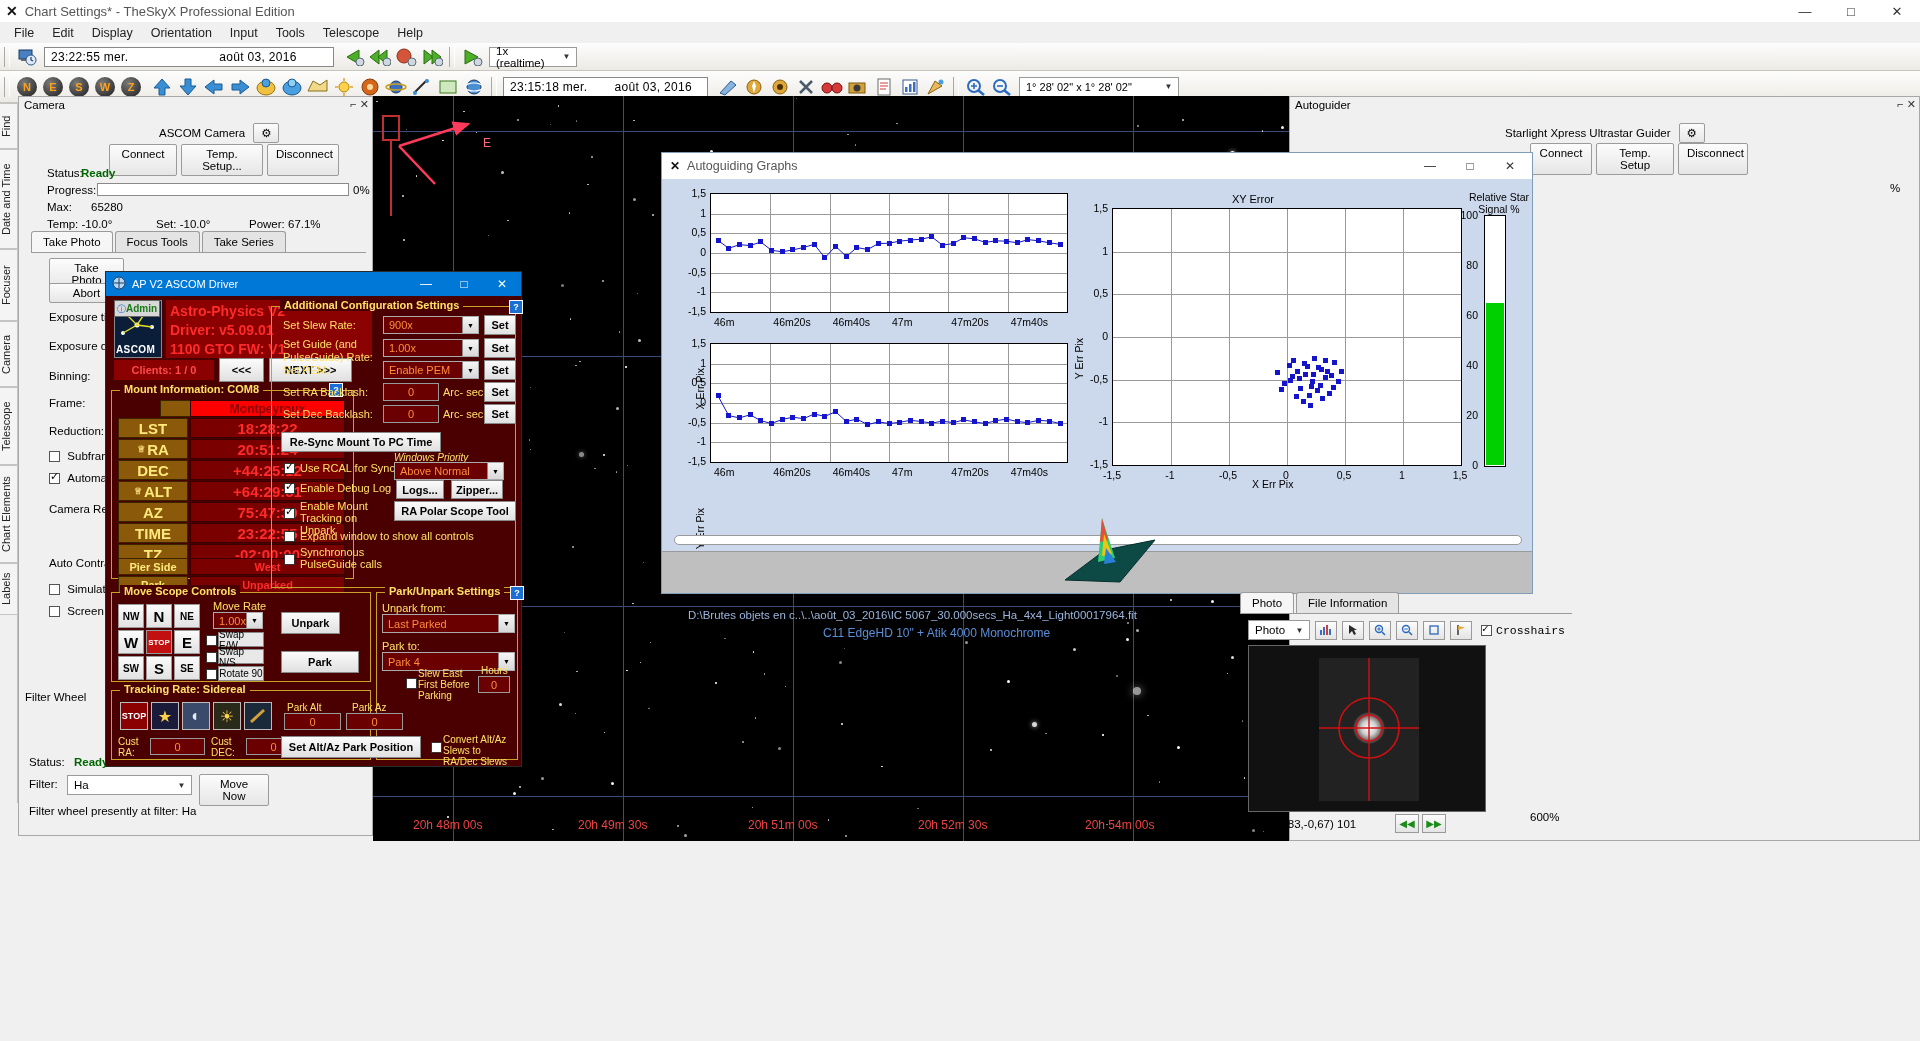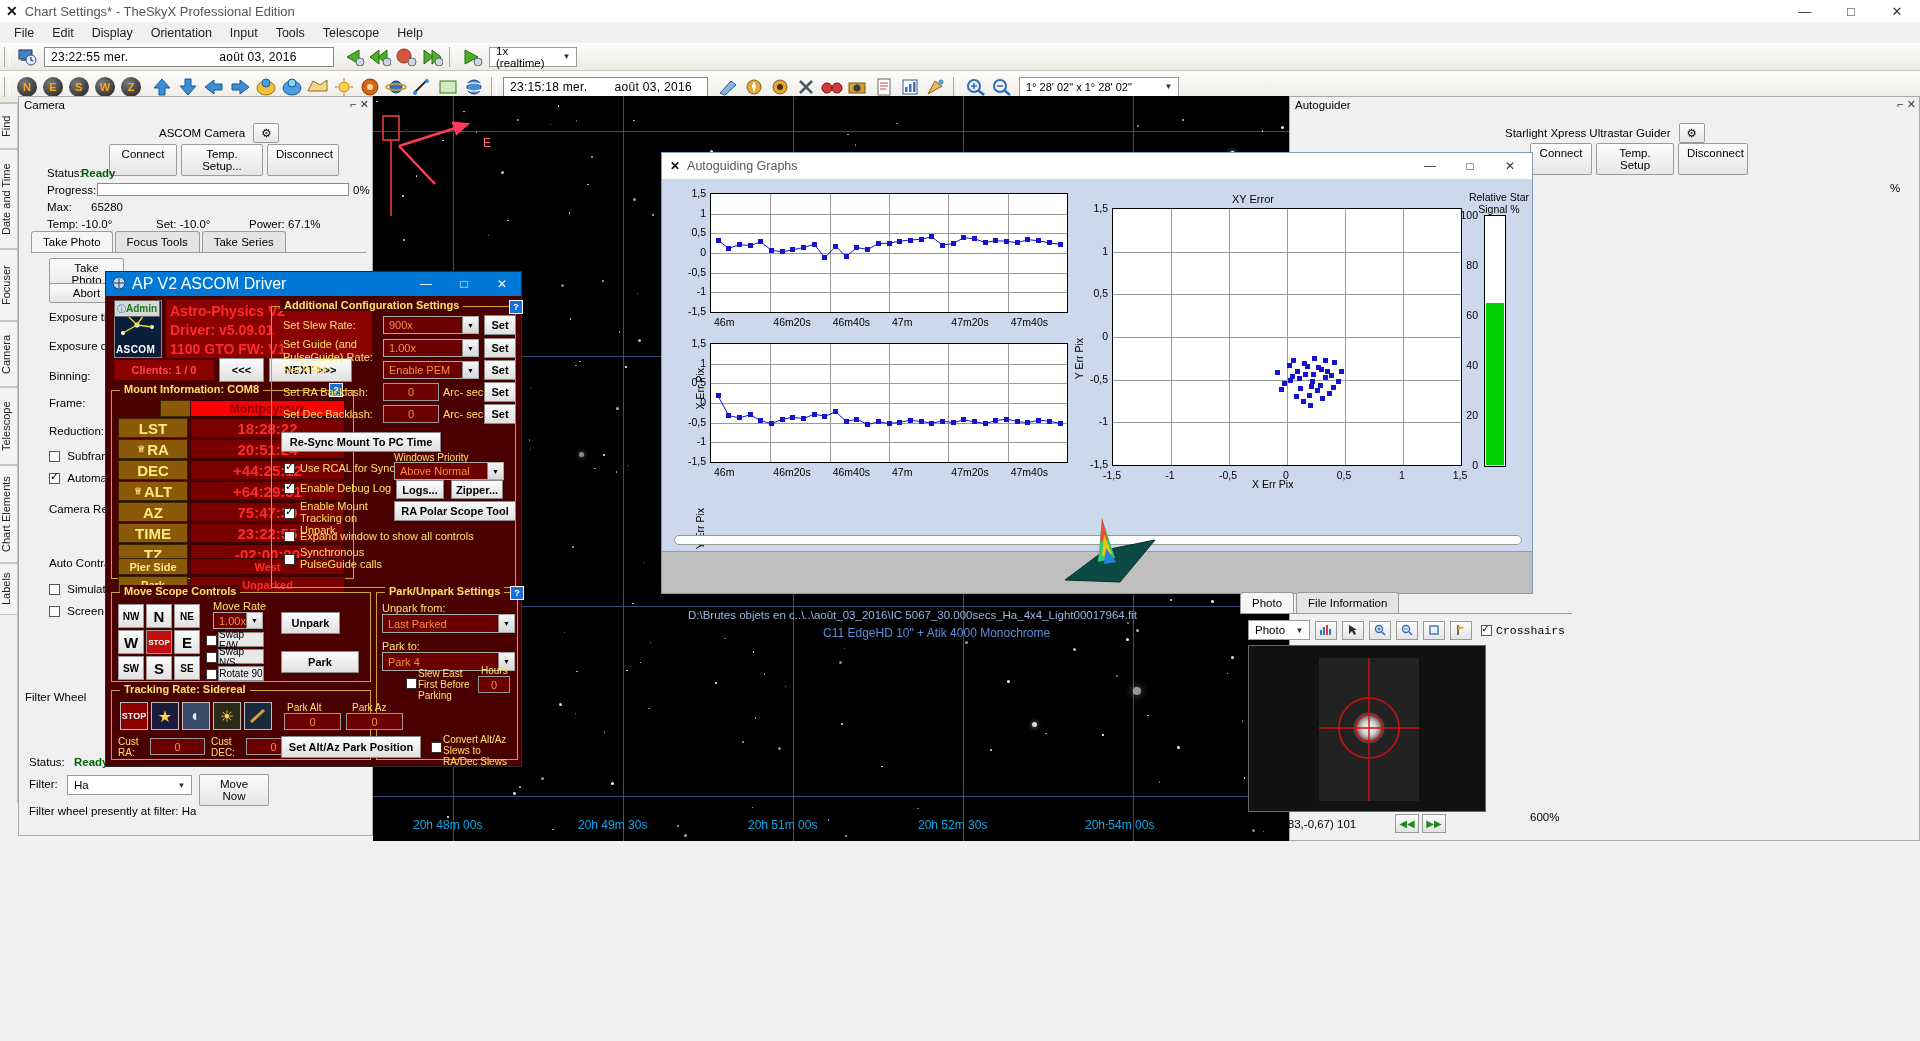--- a/index.html
+++ b/index.html
@@ -68,21 +68,21 @@
   .tab.active { background:#f6f6f6; }
   .progbar { border:1px solid #8a8a8a; background:#fff; height:13px; }
   .chk { width:11px; height:11px; border:1px solid #555; background:#fff; display:inline-block;
     vertical-align:middle; position:relative; }
   .chk.on::after { content:"✓"; position:absolute; left:0px; top:-4px; font-size:11px; color:#000; }
 
   
   #sky { left:373px; top:96px; width:1547px; height:745px; background:#000; overflow:hidden; }
   .gridline { position:absolute; background:#3a4a7a; }
   .star { position:absolute; border-radius:50%; background:#fff; }
-  .skylabel { position:absolute; color:#0ea5e9; font-size:12px; }
+  .skylabel { position:absolute; color:#ef4444; font-size:12px; }
 
   
   #ag-win { left:661px; top:152px; width:872px; height:442px; background:#ccd9ec;
     border:1px solid #7f9db9; }
   #ag-title { height:26px; background:#fff; display:flex; align-items:center; }
   #ag-title .x { margin:0 7px 0 8px; font-weight:bold; font-size:12px; color:#111; }
   #ag-title .t { color:#555; font-size:12.5px; }
   #ag-wbtns { position:absolute; right:2px; top:2px; display:flex; }
   #ag-wbtns div { width:40px; height:22px; display:flex; align-items:center; justify-content:center;
     font-size:12px; color:#333; }
@@ -99,21 +99,21 @@
     border-top:1px solid #9a9a9a; }
 
   
   #autoguider { left:1289px; top:96px; width:631px; height:745px;
     background:#f0f0f0; border:1px solid #a8a8a8; }
 
   
   #ap { left:105px; top:271px; width:417px; height:496px;
     background:#4a0000; border:1px solid #2a2a2a; }
   #ap-title { height:24px; background:#0078d7; display:flex; align-items:center; color:#fff; }
-  #ap-title .t { font-size:16px; margin-left:6px; }
+  #ap-title .t { font-size:11px; margin-left:6px; }
   #ap-wb { position:absolute; right:0; top:0; display:flex; }
   #ap-wb div { width:38px; height:24px; display:flex; align-items:center; justify-content:center;
     color:#fff; font-size:12px; }
   .grp { border:1px solid #c9a227; position:absolute; }
   .grp-title { position:absolute; top:-8px; left:8px; background:#4a0000; color:#ffe066;
     font-size:11px; font-weight:bold; padding:0 4px; }
   .mi-l { background:#8a5a0a; color:#ffe87c; font-weight:bold; text-align:center;
     border:1px solid #3a2400; display:flex; align-items:center; justify-content:center; }
   .mi-v { background:#7a0000; color:#ff2a2a; font-weight:bold; text-align:center;
     border:1px solid #3a0000; display:flex; align-items:center; justify-content:center; }
@@ -1304,21 +1304,21 @@
 
   <div class="aplbl" style="left:177px; top:136px;">Set Dec Backlash:</div>
   <div class="apfield" style="left:277px; top:133px; width:56px; height:18px;">0</div>
   <div class="aplbl" style="left:337px; top:136px;">Arc- sec</div>
   <div class="apbtn" style="left:378px; top:132px; width:32px; height:20px;">Set</div>
 
   <div class="apbtn" style="left:175px; top:160px; width:160px; height:20px;">Re-Sync Mount To PC Time</div>
 
   <div class="apchk on" style="left:178px; top:191px;"></div>
   <div class="aplbl" style="left:194px; top:190px;">Use RCAL for Sync's</div>
-  <div class="aplbl" style="left:288px; top:180px; font-size:10px;">Windows Priority</div>
+  <div class="aplbl" style="left:288px; top:180px; font-size:10px;font-style:italic;">Windows Priority</div>
   <div class="apcombo" style="left:288px; top:190px; width:110px; height:18px;">
     <span>Above Normal</span>
     <span class="ar">▼</span>
   </div>
 
   <div class="apchk on" style="left:178px; top:211px;"></div>
   <div class="aplbl" style="left:194px; top:210px;">Enable Debug Log</div>
   <div class="apbtn" style="left:290px; top:208px; width:48px; height:19px;">Logs...</div>
   <div class="apbtn" style="left:345px; top:208px; width:52px; height:19px;">Zipper...</div>
 

